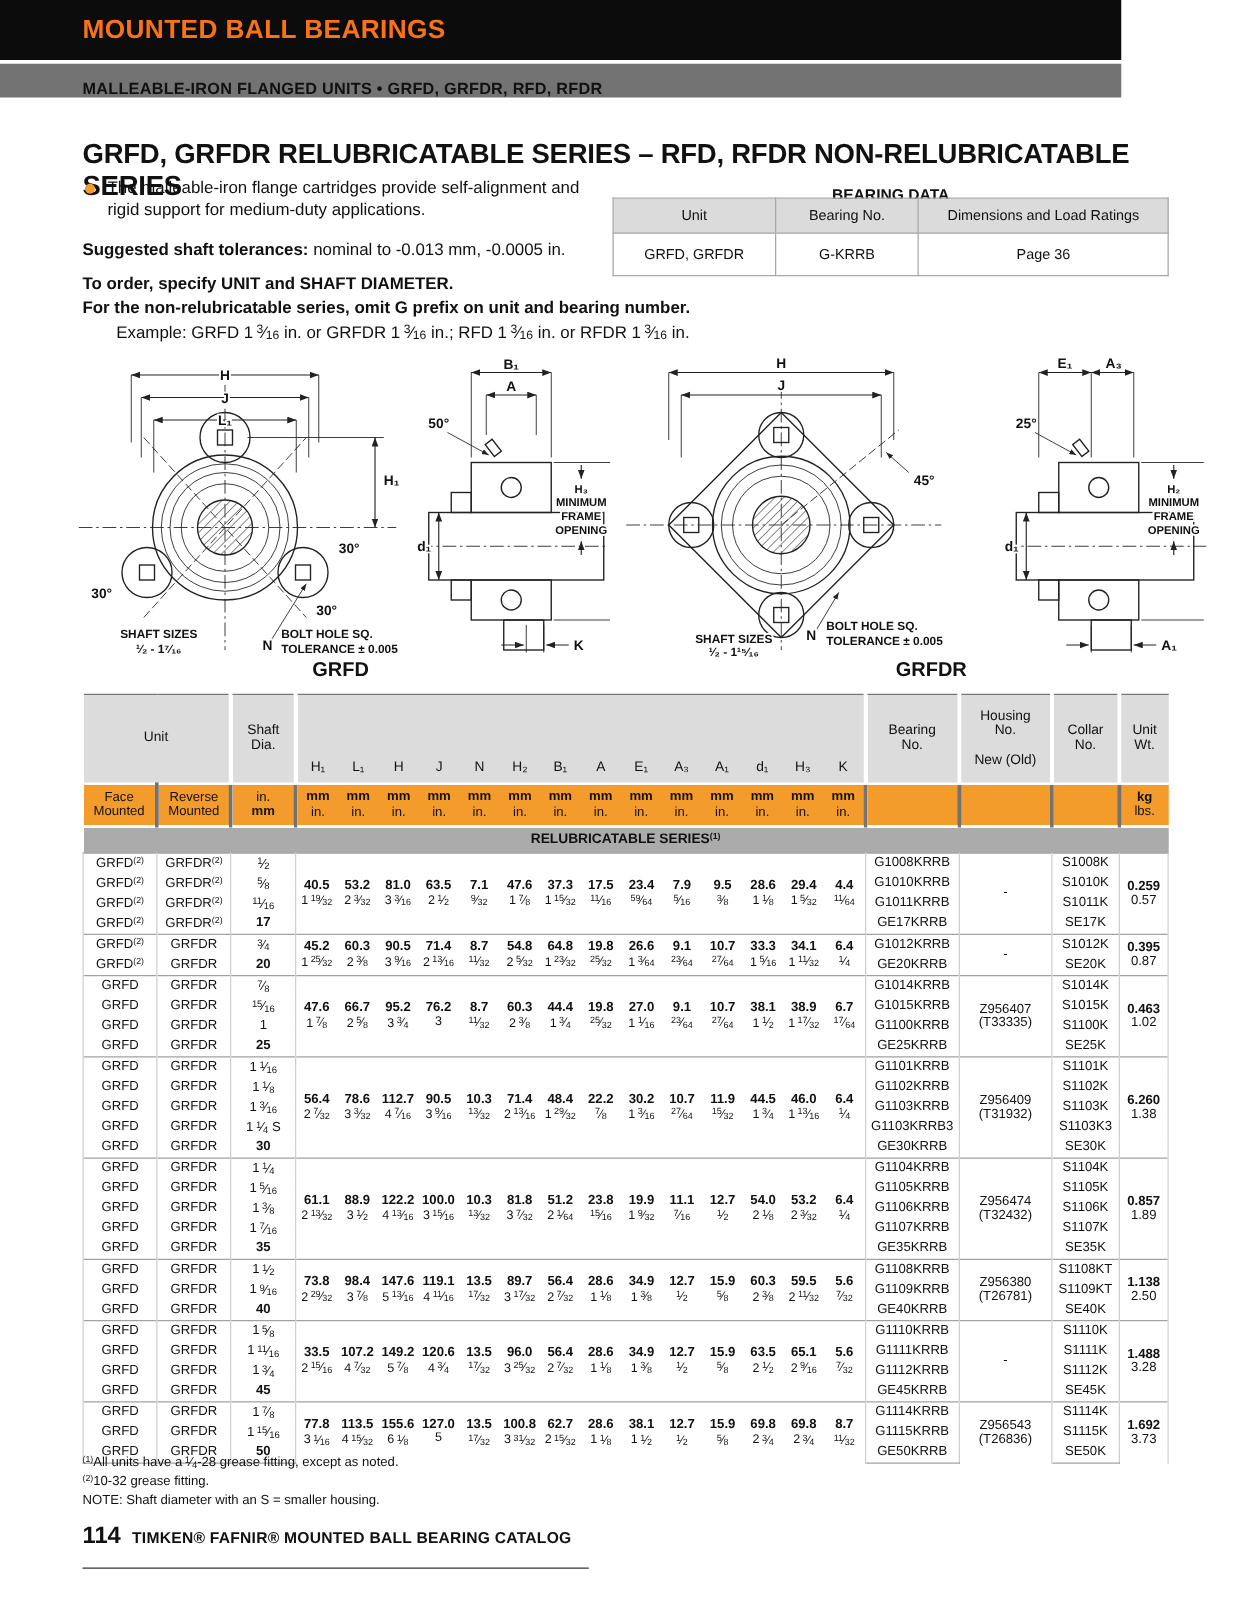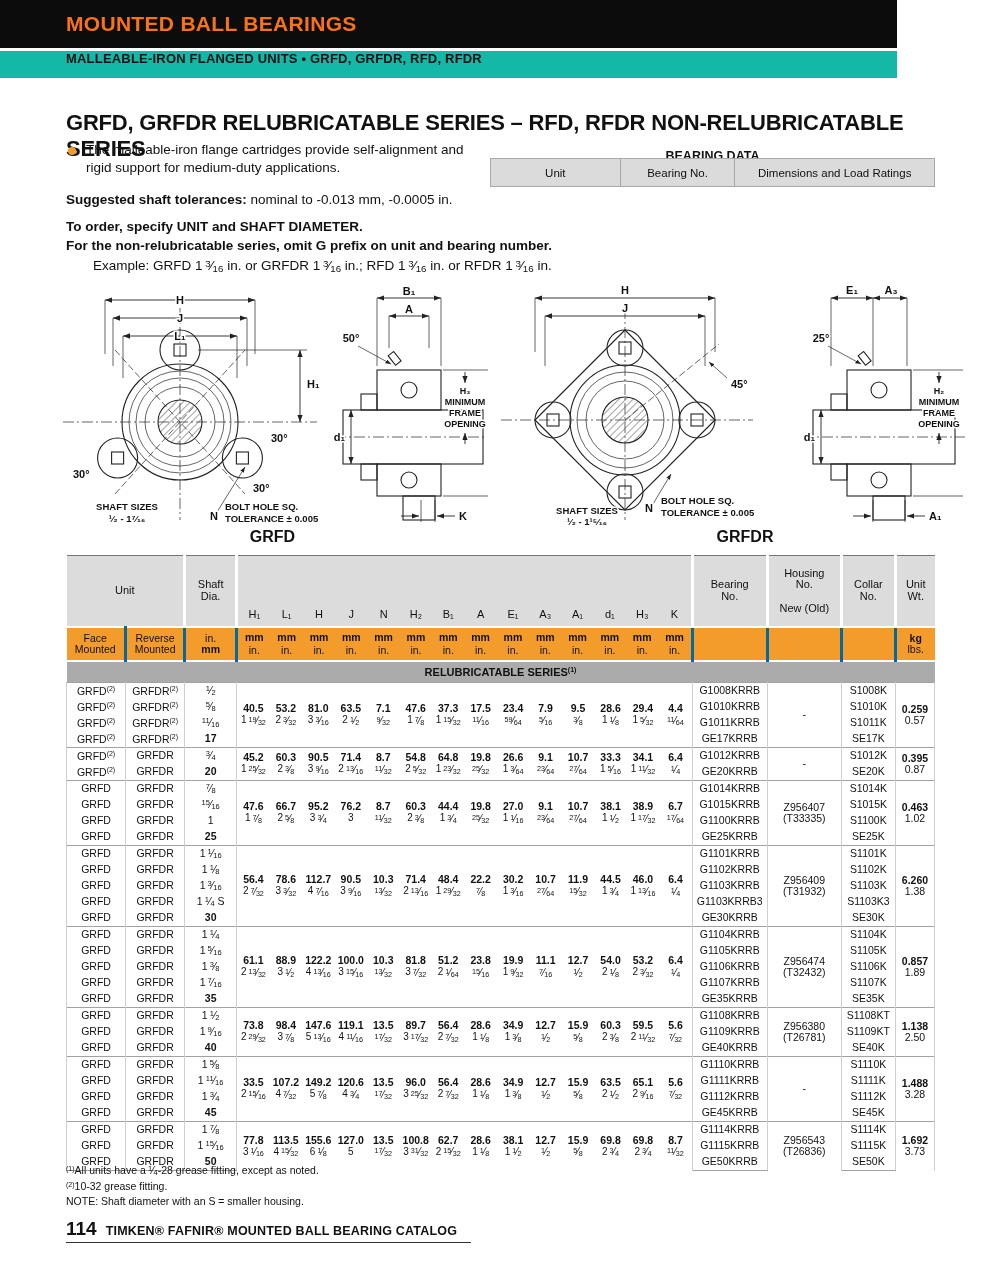--- a/index.html
+++ b/index.html
@@ -2,21 +2,21 @@
 <html><head>
 <meta charset="utf-8">
 <style>
   html,body{margin:0;padding:0;background:#fff;}
   body{width:1000px;height:1280px;position:relative;font-family:"Liberation Sans","DejaVu Sans",sans-serif;color:#111;overflow:hidden;}
   .abs{position:absolute;}
 
   
   #top-banner{left:0;top:0;width:897px;height:48px;background:#0c0c0c;color:#f97316;display:flex;align-items:center;}
   #top-banner span{margin-left:66px;font-size:21px;font-weight:bold;letter-spacing:.3px;}
-  #sub-banner{left:0;top:51px;width:897px;height:27px;background:#14b8a6;display:flex;align-items:flex-start;}
+  #sub-banner{left:0;top:51px;width:897px;height:27px;background:#737373;display:flex;align-items:flex-end;}
   #sub-banner span{margin-left:66px;font-size:13px;font-weight:bold;letter-spacing:.2px;}
 
   
   #page-title{left:66px;top:110px;width:910px;font-size:22px;font-weight:bold;letter-spacing:-.2px;}
   #bullet-dot{left:68px;top:147px;width:8px;height:8px;border-radius:50%;background:#f49c2b;}
   #bullet-text{left:86px;top:141px;width:395px;font-size:13.5px;line-height:1.35;}
   #tol-line{left:66px;top:192px;width:430px;font-size:13.5px;}
   #order-line{left:66px;top:219px;font-size:13.5px;font-weight:bold;}
   #omit-line{left:66px;top:238px;font-size:13.5px;font-weight:bold;}
   #example-line{left:93px;top:258px;font-size:13.5px;}
@@ -39,21 +39,21 @@
   .dash{stroke:#222;stroke-width:.7;fill:none;stroke-dasharray:7 3;}
   .cl{stroke:#222;stroke-width:.7;fill:none;stroke-dasharray:11 3 2 3;}
   #grfd-caption{left:55px;top:528px;width:435px;text-align:center;font-size:16px;font-weight:bold;}
   #grfdr-caption{left:495px;top:528px;width:500px;text-align:center;font-size:16px;font-weight:bold;}
 
   
   #main-table{left:66px;top:555px;width:869px;border-collapse:collapse;table-layout:fixed;}
   #main-table th,#main-table td{padding:0;line-height:1.05;vertical-align:middle;text-align:center;overflow:hidden;}
   #main-table thead th{background:#dcdcdc;height:70px;font-weight:normal;font-size:11px;border-left:3px solid #fff;border-top:1px solid #777;margin-left:19px;}
   #main-table thead th:first-child{border-left:none;}
-  #main-table tr.orow td{background:#f49c2b;height:32px;font-size:10.5px;border-left:3px solid #0369a1;border-top:2px solid #fff;}
+  #main-table tr.orow td{background:#f49c2b;height:32px;font-size:10.5px;border-left:3px solid #737373;border-top:2px solid #fff;}
   #main-table tr.orow td:first-child{border-left:none;}
   #main-table tr.band td{background:#ababab;height:20px;font-size:11px;font-weight:bold;border-top:2px solid #fff;}
   #main-table tbody td{height:16px;font-size:10.5px;border-right:1px solid #cfcfcf;background:#fff;}
   #main-table tbody td:first-child{border-left:1px solid #cfcfcf;}
   #main-table tbody tr.gfirst td{border-top:1px solid #a2a2a2;}
   #main-table tbody tr:last-child td{border-bottom:1px solid #a2a2a2;}
   .bold{font-weight:bold;}
   sup.fm{font-size:7px;vertical-align:.5em;letter-spacing:0;}
   .fr{white-space:nowrap;letter-spacing:-.3px;}
   .fr sup{font-size:72%;vertical-align:.34em;letter-spacing:0;}
@@ -61,21 +61,21 @@
   .dh{display:grid;grid-template-columns:repeat(14,1fr);align-items:end;height:100%;padding-bottom:5px;box-sizing:border-box;}
   .dg{display:grid;grid-template-columns:repeat(14,1fr);align-content:center;height:100%;row-gap:1px;}
   .dg .m{font-weight:bold;font-size:10.5px;}
   .dg .i{font-size:10px;}
   .og{display:grid;grid-template-columns:repeat(14,1fr);row-gap:1px;}
   .wt-kg{font-weight:bold;}
   .hcell{font-size:10.5px;line-height:1.2;}
 
   
   #footnotes{left:66px;top:1163px;width:600px;font-size:10.5px;line-height:1.45;}
-  #page-footer{left:66px;top:1218px;display:flex;align-items:baseline;gap:9px;border-bottom:1.5px solid #333;padding-bottom:2px;width:fit-content;padding-right:14px;}
+  #page-footer{left:66px;top:1218px;display:flex;align-items:baseline;gap:9px;border-bottom:1.5px solid #333;padding-bottom:14px;width:fit-content;padding-right:14px;}
   #footer-page-no{font-size:19px;font-weight:bold;}
   #footer-text{font-size:12.5px;font-weight:bold;letter-spacing:.2px;}
 </style>
 </head>
 <body>
 
 <div class="abs" id="top-banner">
   <span>MOUNTED BALL BEARINGS</span>
 </div>
 <div class="abs" id="sub-banner">
@@ -98,20 +98,25 @@
       <col style="width:200px">
     </colgroup>
   <thead>
       <tr>
     <th>Unit</th>
     <th>Bearing No.</th>
     <th>Dimensions and Load Ratings</th>
   </tr>
     </thead>
   <tbody>
+    <tr>
+      <td>GRFD, GRFDR</td>
+      <td>G-KRRB</td>
+      <td>Page 36</td>
+    </tr>
   </tbody>
 </table>
 
 <svg class="abs" style="left:55px;top:282px" width="435" height="244" viewBox="0 0 435 244">
   <defs>
     <marker id="ma1" markerWidth="9" markerHeight="8" refX="8" refY="3" orient="auto-start-reverse">
         <path d="M0,0L8,3L0,6Z" fill="#222" stroke="none"></path>
       </marker>
     <pattern id="hp1" width="5" height="5" patternTransform="rotate(45)" patternUnits="userSpaceOnUse">
         <line x1="0" y1="0" x2="0" y2="5" stroke="#444" stroke-width="1"></line>

